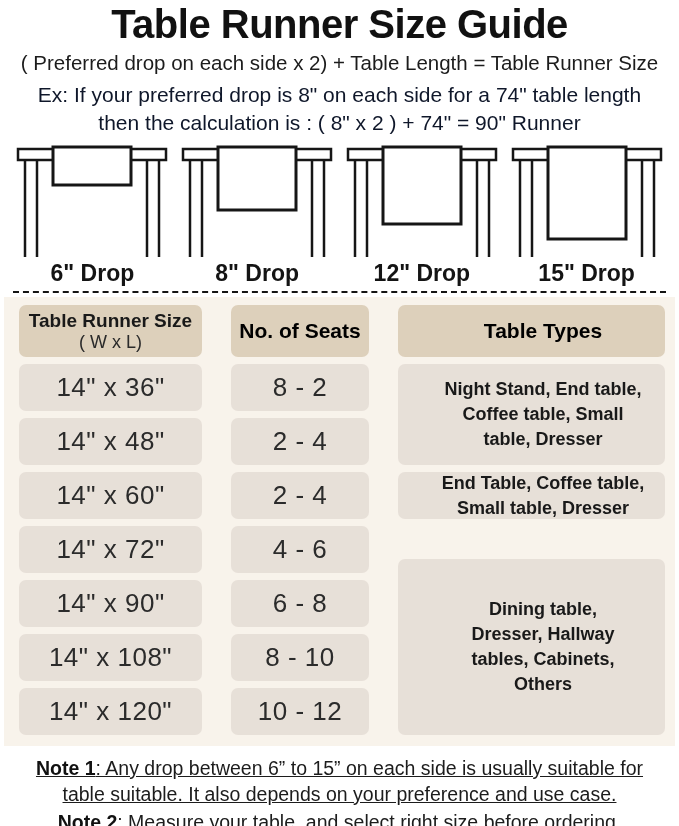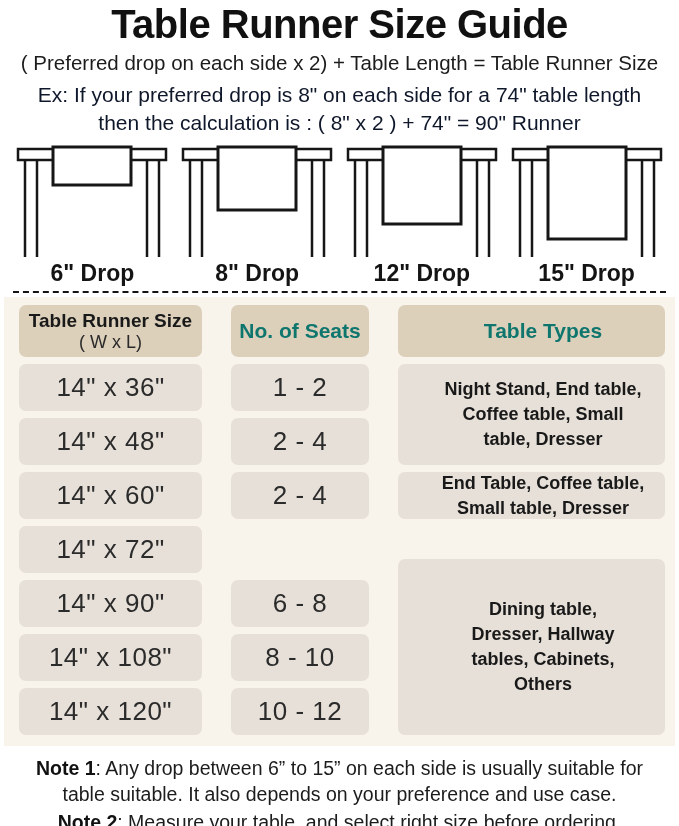--- a/index.html
+++ b/index.html
@@ -28,29 +28,29 @@
     display:grid;
     grid-template-columns:183px 138px 1fr;
     grid-template-rows:52px repeat(7,47px);
     column-gap:29px;row-gap:7px;
   }
   .cell{display:flex;flex-direction:column;align-items:center;justify-content:center;text-align:center;border-radius:7px;}
   .hcell{background:#ddd0bb;}
   .bcell{background:#e7e0d8;}
   .size-title{font-size:19px;font-weight:bold;line-height:22px;color:#191919;}
   .size-subtitle{font-size:18px;font-weight:normal;line-height:20px;color:#2a2a2a;}
-  .hlabel{font-size:21px;font-weight:bold;color:#0f766e;}
+  .hlabel{font-size:21px;font-weight:bold;color:#000000;}
   .vcell{font-size:26px;font-weight:400;color:#2b2b2b;letter-spacing:0.5px;}
   .tcell{font-size:18px;font-weight:bold;line-height:25px;color:#191919;white-space:pre-line;}
   .g-c1{grid-column:1;} .g-c2{grid-column:2;} .g-c3{grid-column:3;padding-left:23px;}
   .g-r1{grid-row:1;} .g-r2{grid-row:2;} .g-r3{grid-row:3;} .g-r4{grid-row:4;}
   .g-r5{grid-row:5;} .g-r6{grid-row:6;} .g-r7{grid-row:7;} .g-r8{grid-row:8;}
   .g-r2-4{grid-row:2/4;} .g-r5-9{grid-row:5/9;margin-top:33px;}
   .notes{margin:9px 4px 0;text-align:center;font-size:19.5px;line-height:26px;color:#1c1c1c;}
-  .notes p{margin:0 0 2px;}
+  .notes p{margin:0 0 2px;text-decoration:underline;}
   .note-label{font-weight:bold;color:#111;}
 </style>
 </head>
 <body>
 
 <main>
 
   <h1 class="page-title">Table Runner Size Guide</h1>
 
   <p class="formula">( Preferred drop on each side x 2) + Table Length = Table Runner Size</p>
@@ -124,23 +124,24 @@
       </div>
 
       <div class="cell bcell vcell g-c1 g-r2">14" x 36"</div>
       <div class="cell bcell vcell g-c1 g-r3">14" x 48"</div>
       <div class="cell bcell vcell g-c1 g-r4">14" x 60"</div>
       <div class="cell bcell vcell g-c1 g-r5">14" x 72"</div>
       <div class="cell bcell vcell g-c1 g-r6">14" x 90"</div>
       <div class="cell bcell vcell g-c1 g-r7">14" x 108"</div>
       <div class="cell bcell vcell g-c1 g-r8">14" x 120"</div>
 
-      <div class="cell bcell vcell g-c2 g-r2">1 - 2</div>
+      <div class="cell bcell vcell g-c2 g-r2">8 - 2</div>
       <div class="cell bcell vcell g-c2 g-r3">2 - 4</div>
       <div class="cell bcell vcell g-c2 g-r4">2 - 4</div>
+      <div class="cell bcell vcell g-c2 g-r5">4 - 6</div>
       <div class="cell bcell vcell g-c2 g-r6">6 - 8</div>
       <div class="cell bcell vcell g-c2 g-r7">8 - 10</div>
       <div class="cell bcell vcell g-c2 g-r8">10 - 12</div>
 
       <div class="cell bcell tcell g-c3 g-r2-4">Night Stand, End table,
 Coffee table, Small
 table, Dresser</div>
       <div class="cell bcell tcell g-c3 g-r4">End Table, Coffee table,
 Small table, Dresser</div>
       <div class="cell bcell tcell g-c3 g-r5-9">Dining table,

